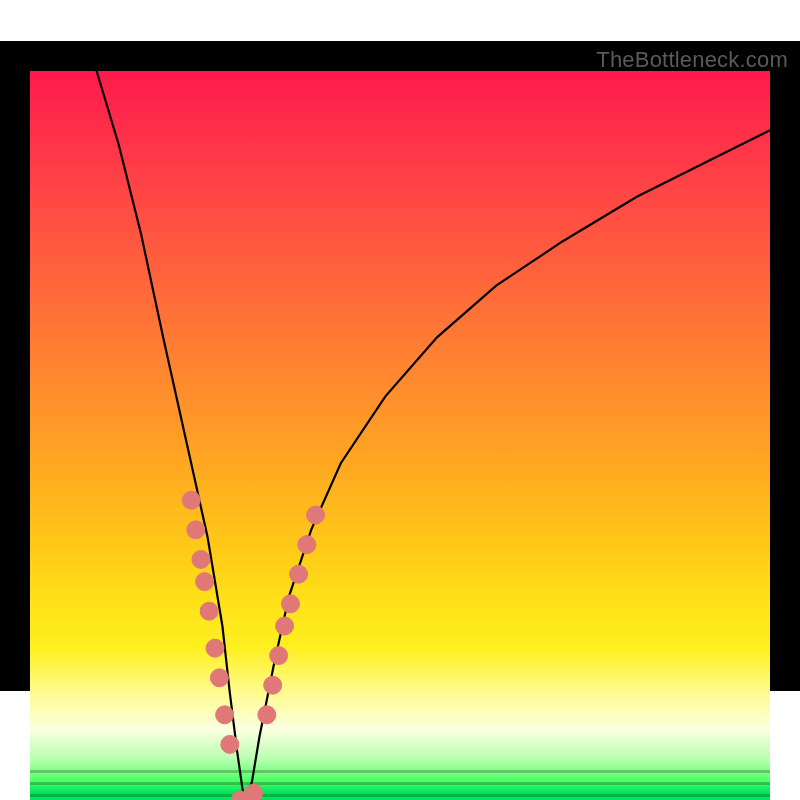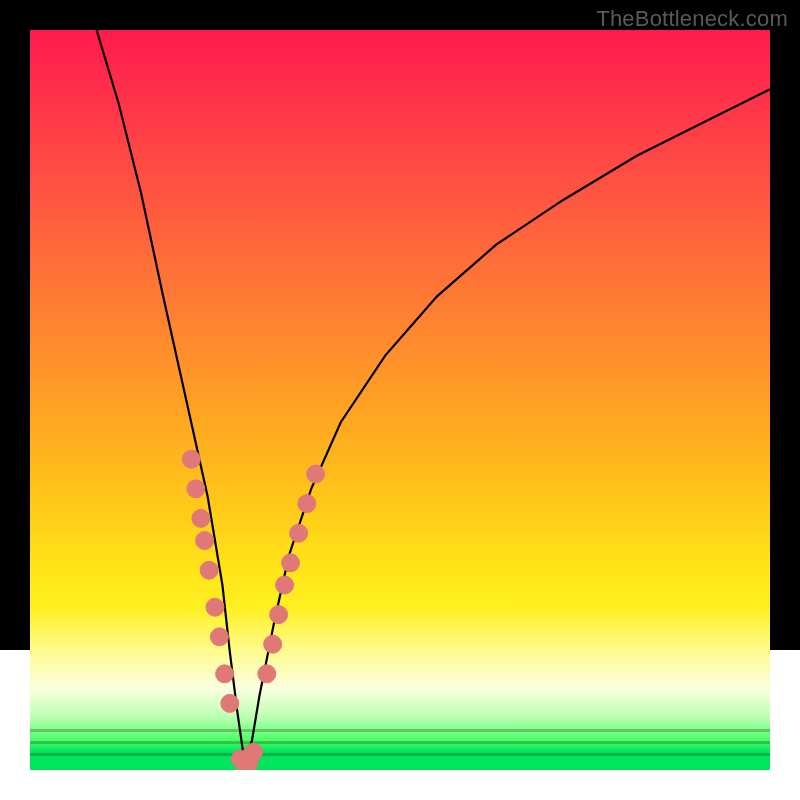--- a/index.html
+++ b/index.html
@@ -8,20 +8,21 @@
     width: 800px;
     height: 800px;
     overflow: hidden;
     font-family: Arial, Helvetica, sans-serif;
   }
   .canvas {
     position: relative;
     width: 800px;
     height: 650px;
     background: #000;
+    margin-top: 41px;
   }
   .plot-area {
     position: absolute;
     left: 30px;
     top: 30px;
     width: 740px;
     height: 740px;
     
     background: linear-gradient(
       to bottom,

